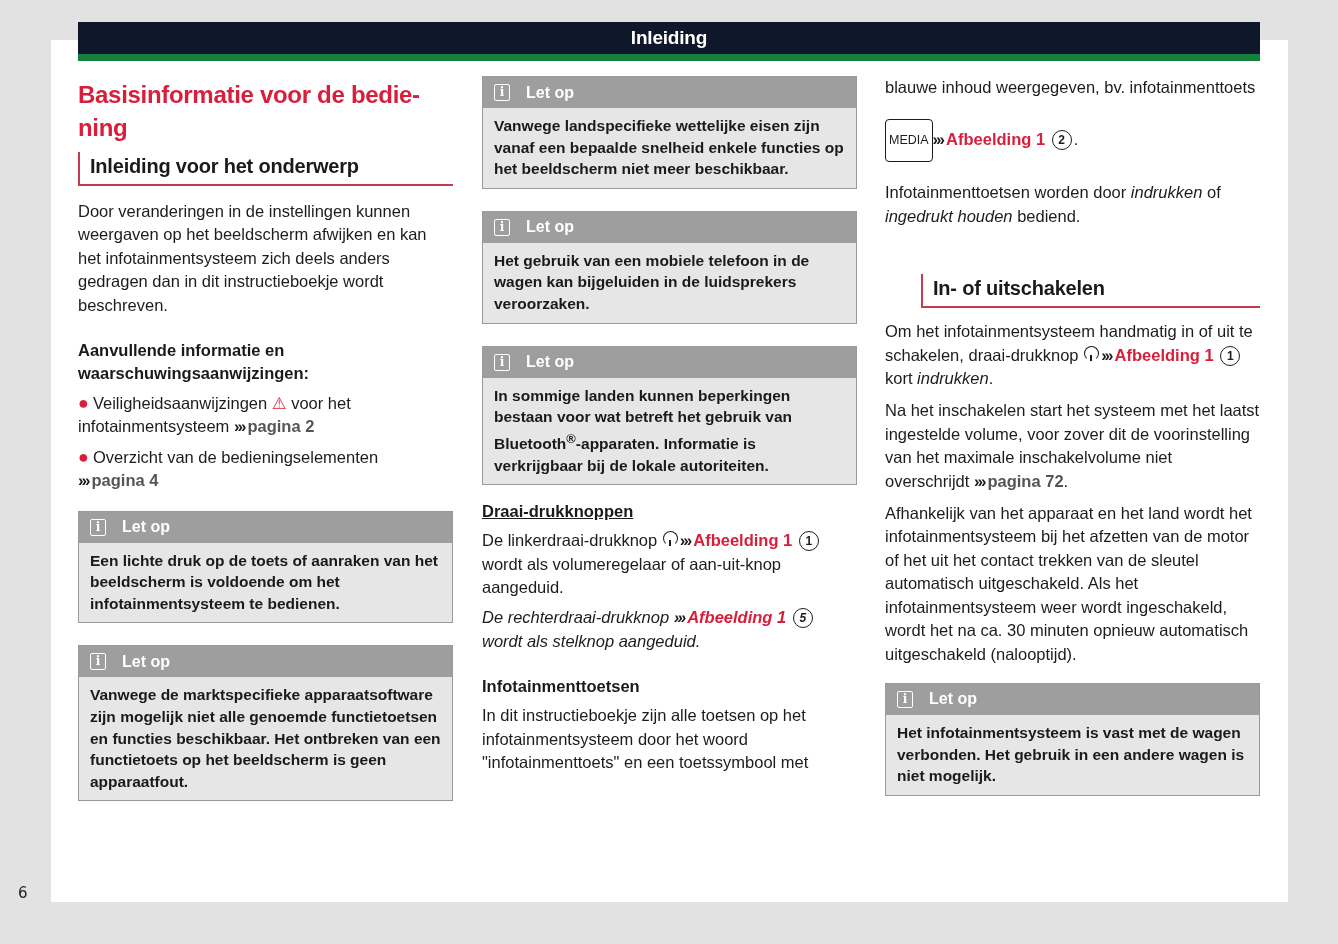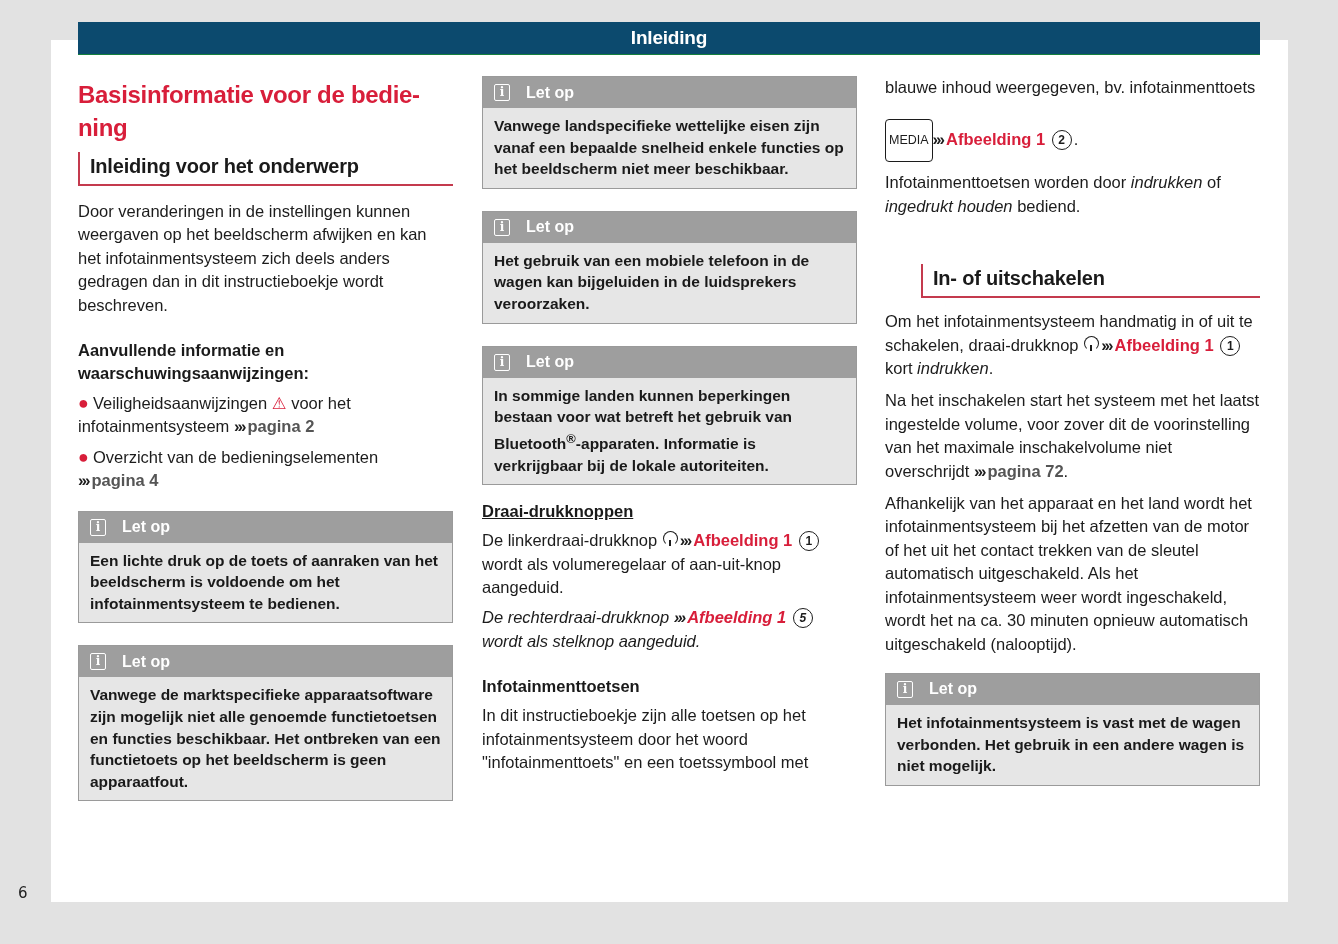--- a/index.html
+++ b/index.html
@@ -8,21 +8,21 @@
     position: relative; overflow: hidden;
     font-family: "DejaVu Sans", "Liberation Sans", sans-serif;
     color: #1c1c1c;
   }
   .page {
     position: absolute; left: 51px; top: 40px; width: 1237px; height: 862px;
     background: #ffffff;
   }
   .header-bar {
     position: absolute; left: 78px; top: 22px; width: 1182px; height: 32px;
-    background: #0c4a6e; border-bottom: 1px solid #15803d;
+    background: #0f172a; border-bottom: 7px solid #15803d;
   }
   .header-title {
     position: absolute; left: 0; right: 0; top: 5px; text-align: center;
     color: #ffffff; font-weight: bold; font-size: 19px;
     font-family: "Liberation Sans", sans-serif; letter-spacing: -0.2px;
   }
   .page-number {
     position: absolute; left: 18px; top: 884px; font-size: 15px; color: #222;
     font-family: "DejaVu Sans", sans-serif;
   }
@@ -178,21 +178,21 @@
   <div class="h3" style="margin-top:22px;">Infotainmenttoetsen</div>
   <p class="body" style="margin-top:6px;">In dit instructieboekje zijn alle toetsen op het infotainmentsysteem door het woord "infotainmenttoets" en een toetssymbool met</p>
 </div>
 
 <div class="col col3">
   <p class="body">
     <span>blauwe inhoud weergegeven, bv. infotainmenttoets</span>
     <span class="key-box">MEDIA</span><span class="arrows">›››</span><span class="ref-red">Afbeelding 1</span>
     <span class="circle-num">2</span>.
   </p>
-  <p class="body" style="margin-top:9px;">
+  <p class="body" style="margin-top:19px;">
     <span>Infotainmenttoetsen worden door</span>
     <span class="italic">indrukken</span>
     <span>of</span>
     <span class="italic">ingedrukt houden</span>
     <span>bediend.</span>
   </p>
   <div class="h2" style="margin-top:46px;margin-left:36px;">In- of uitschakelen</div>
   <p class="body" style="margin-top:12px;">
     <span>Om het infotainmentsysteem handmatig in of uit te schakelen, draai-drukknop</span>
     <span class="knob-icon"></span><span class="arrows">›››</span><span class="ref-red">Afbeelding 1</span>

